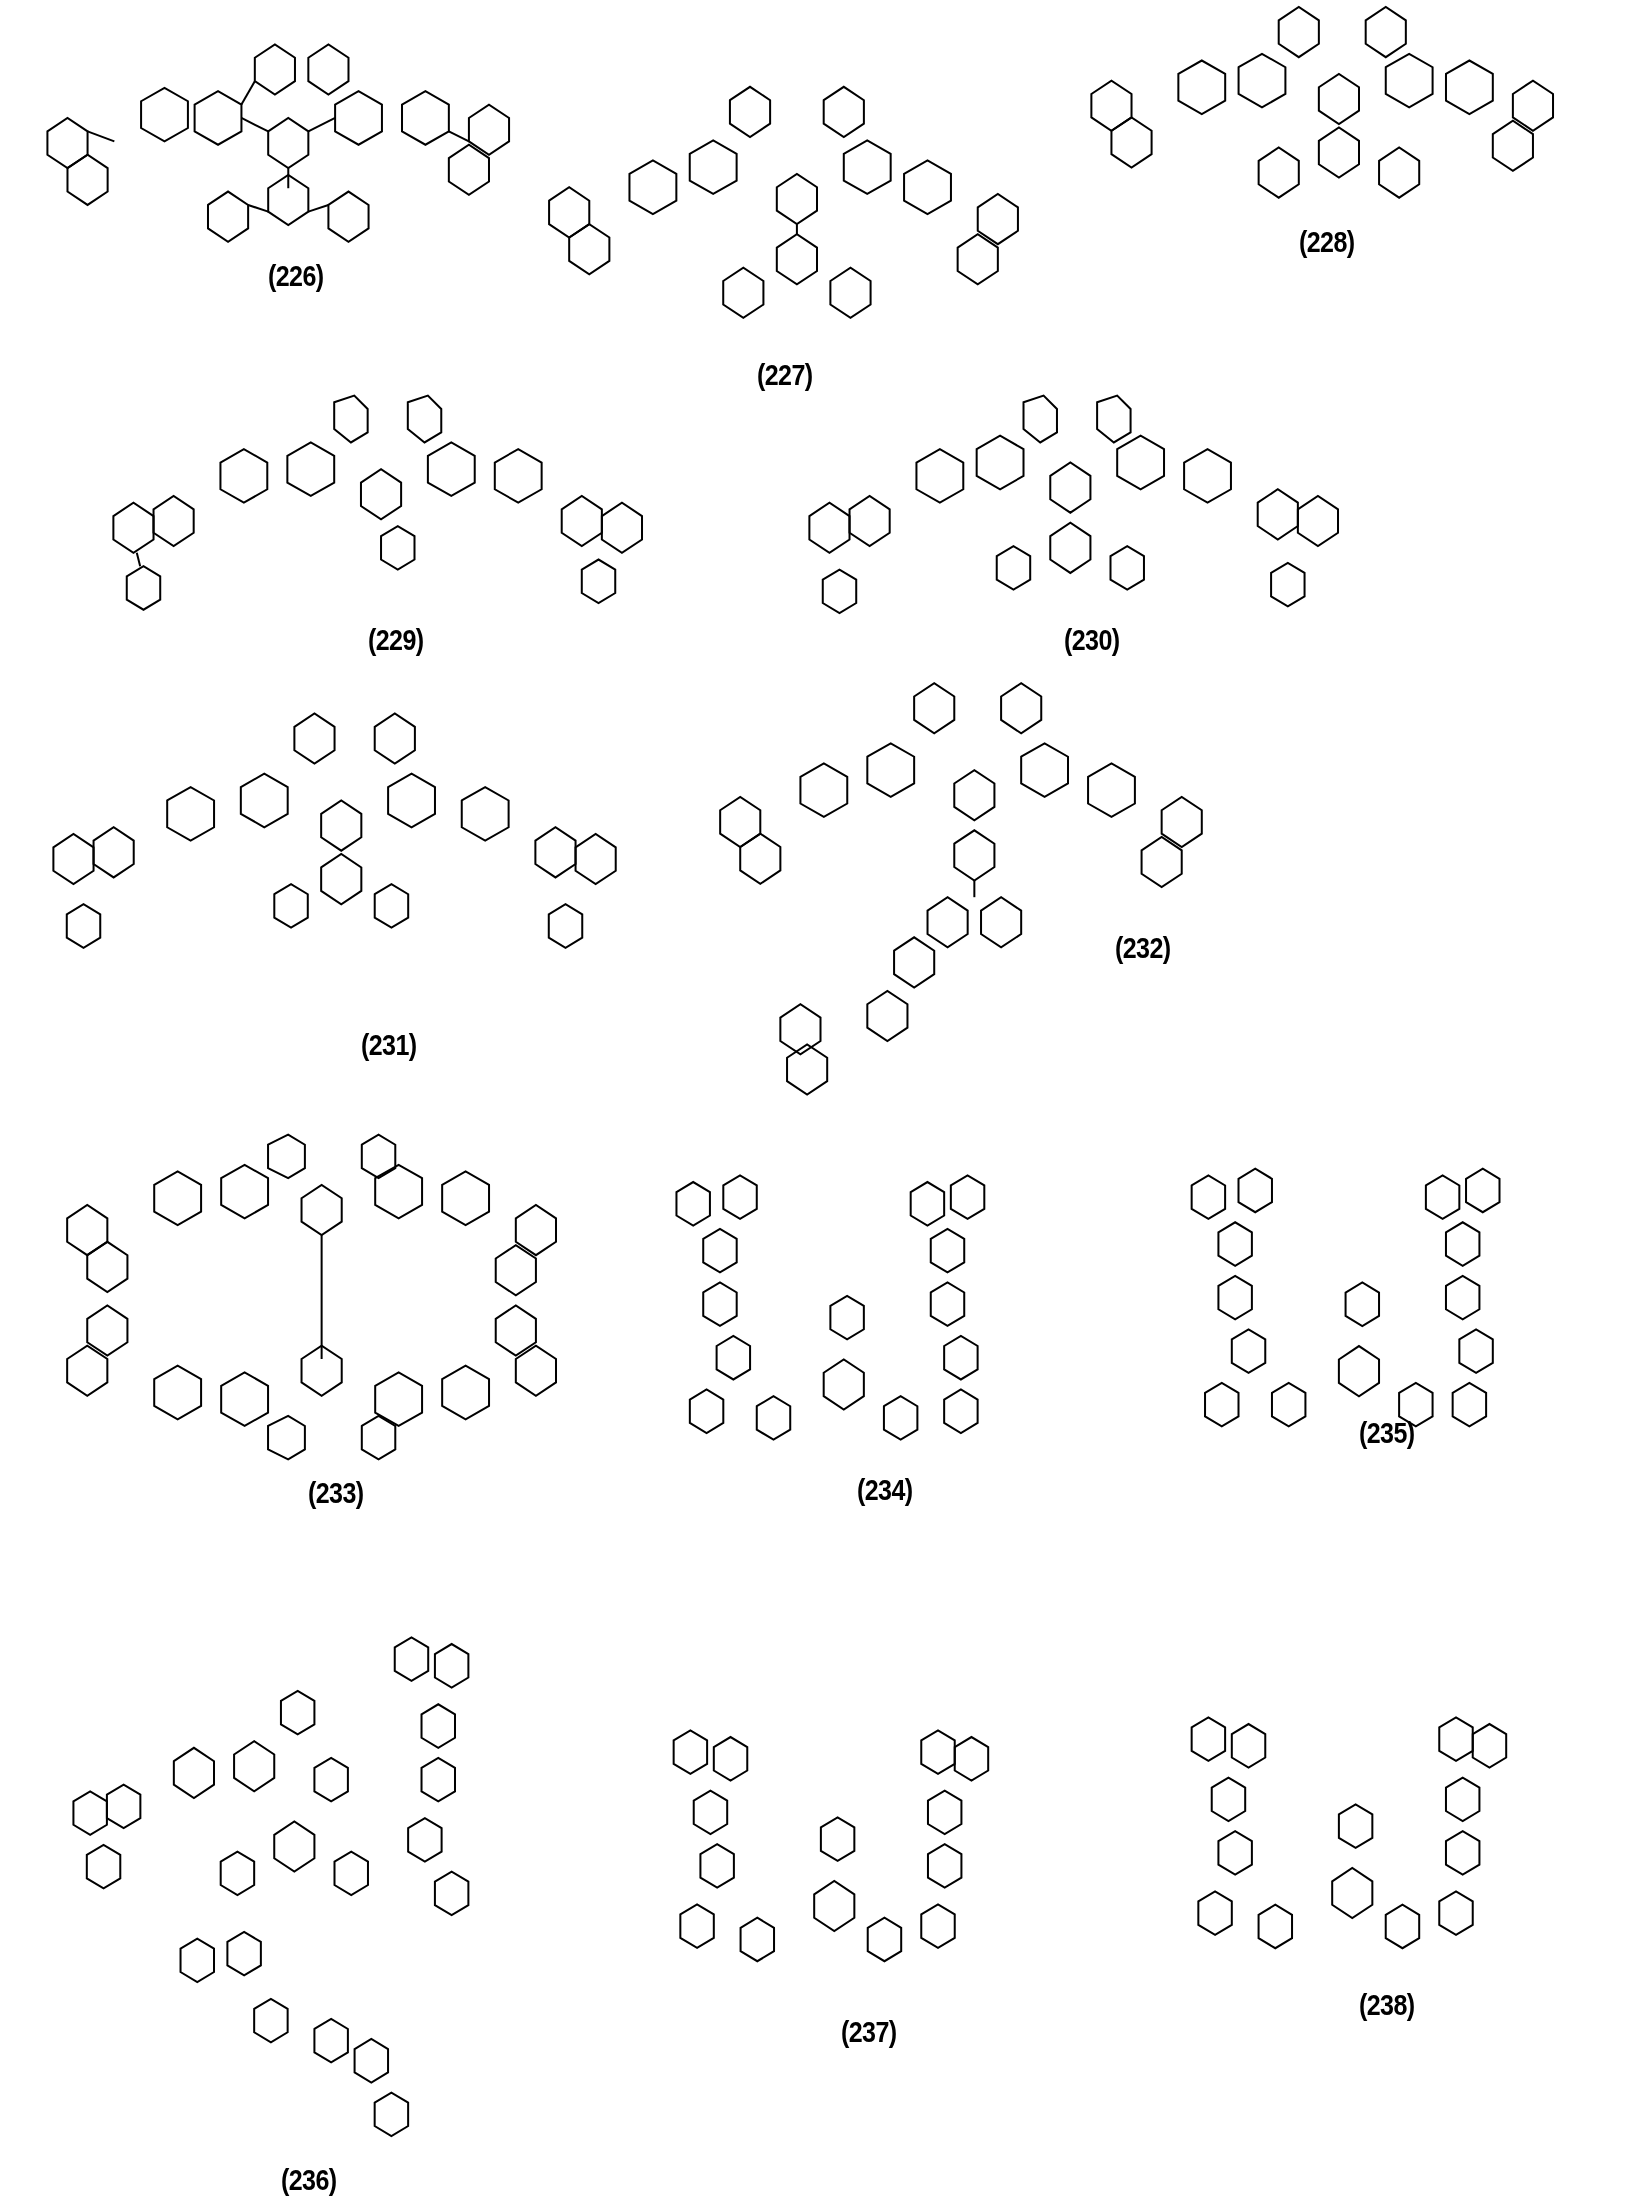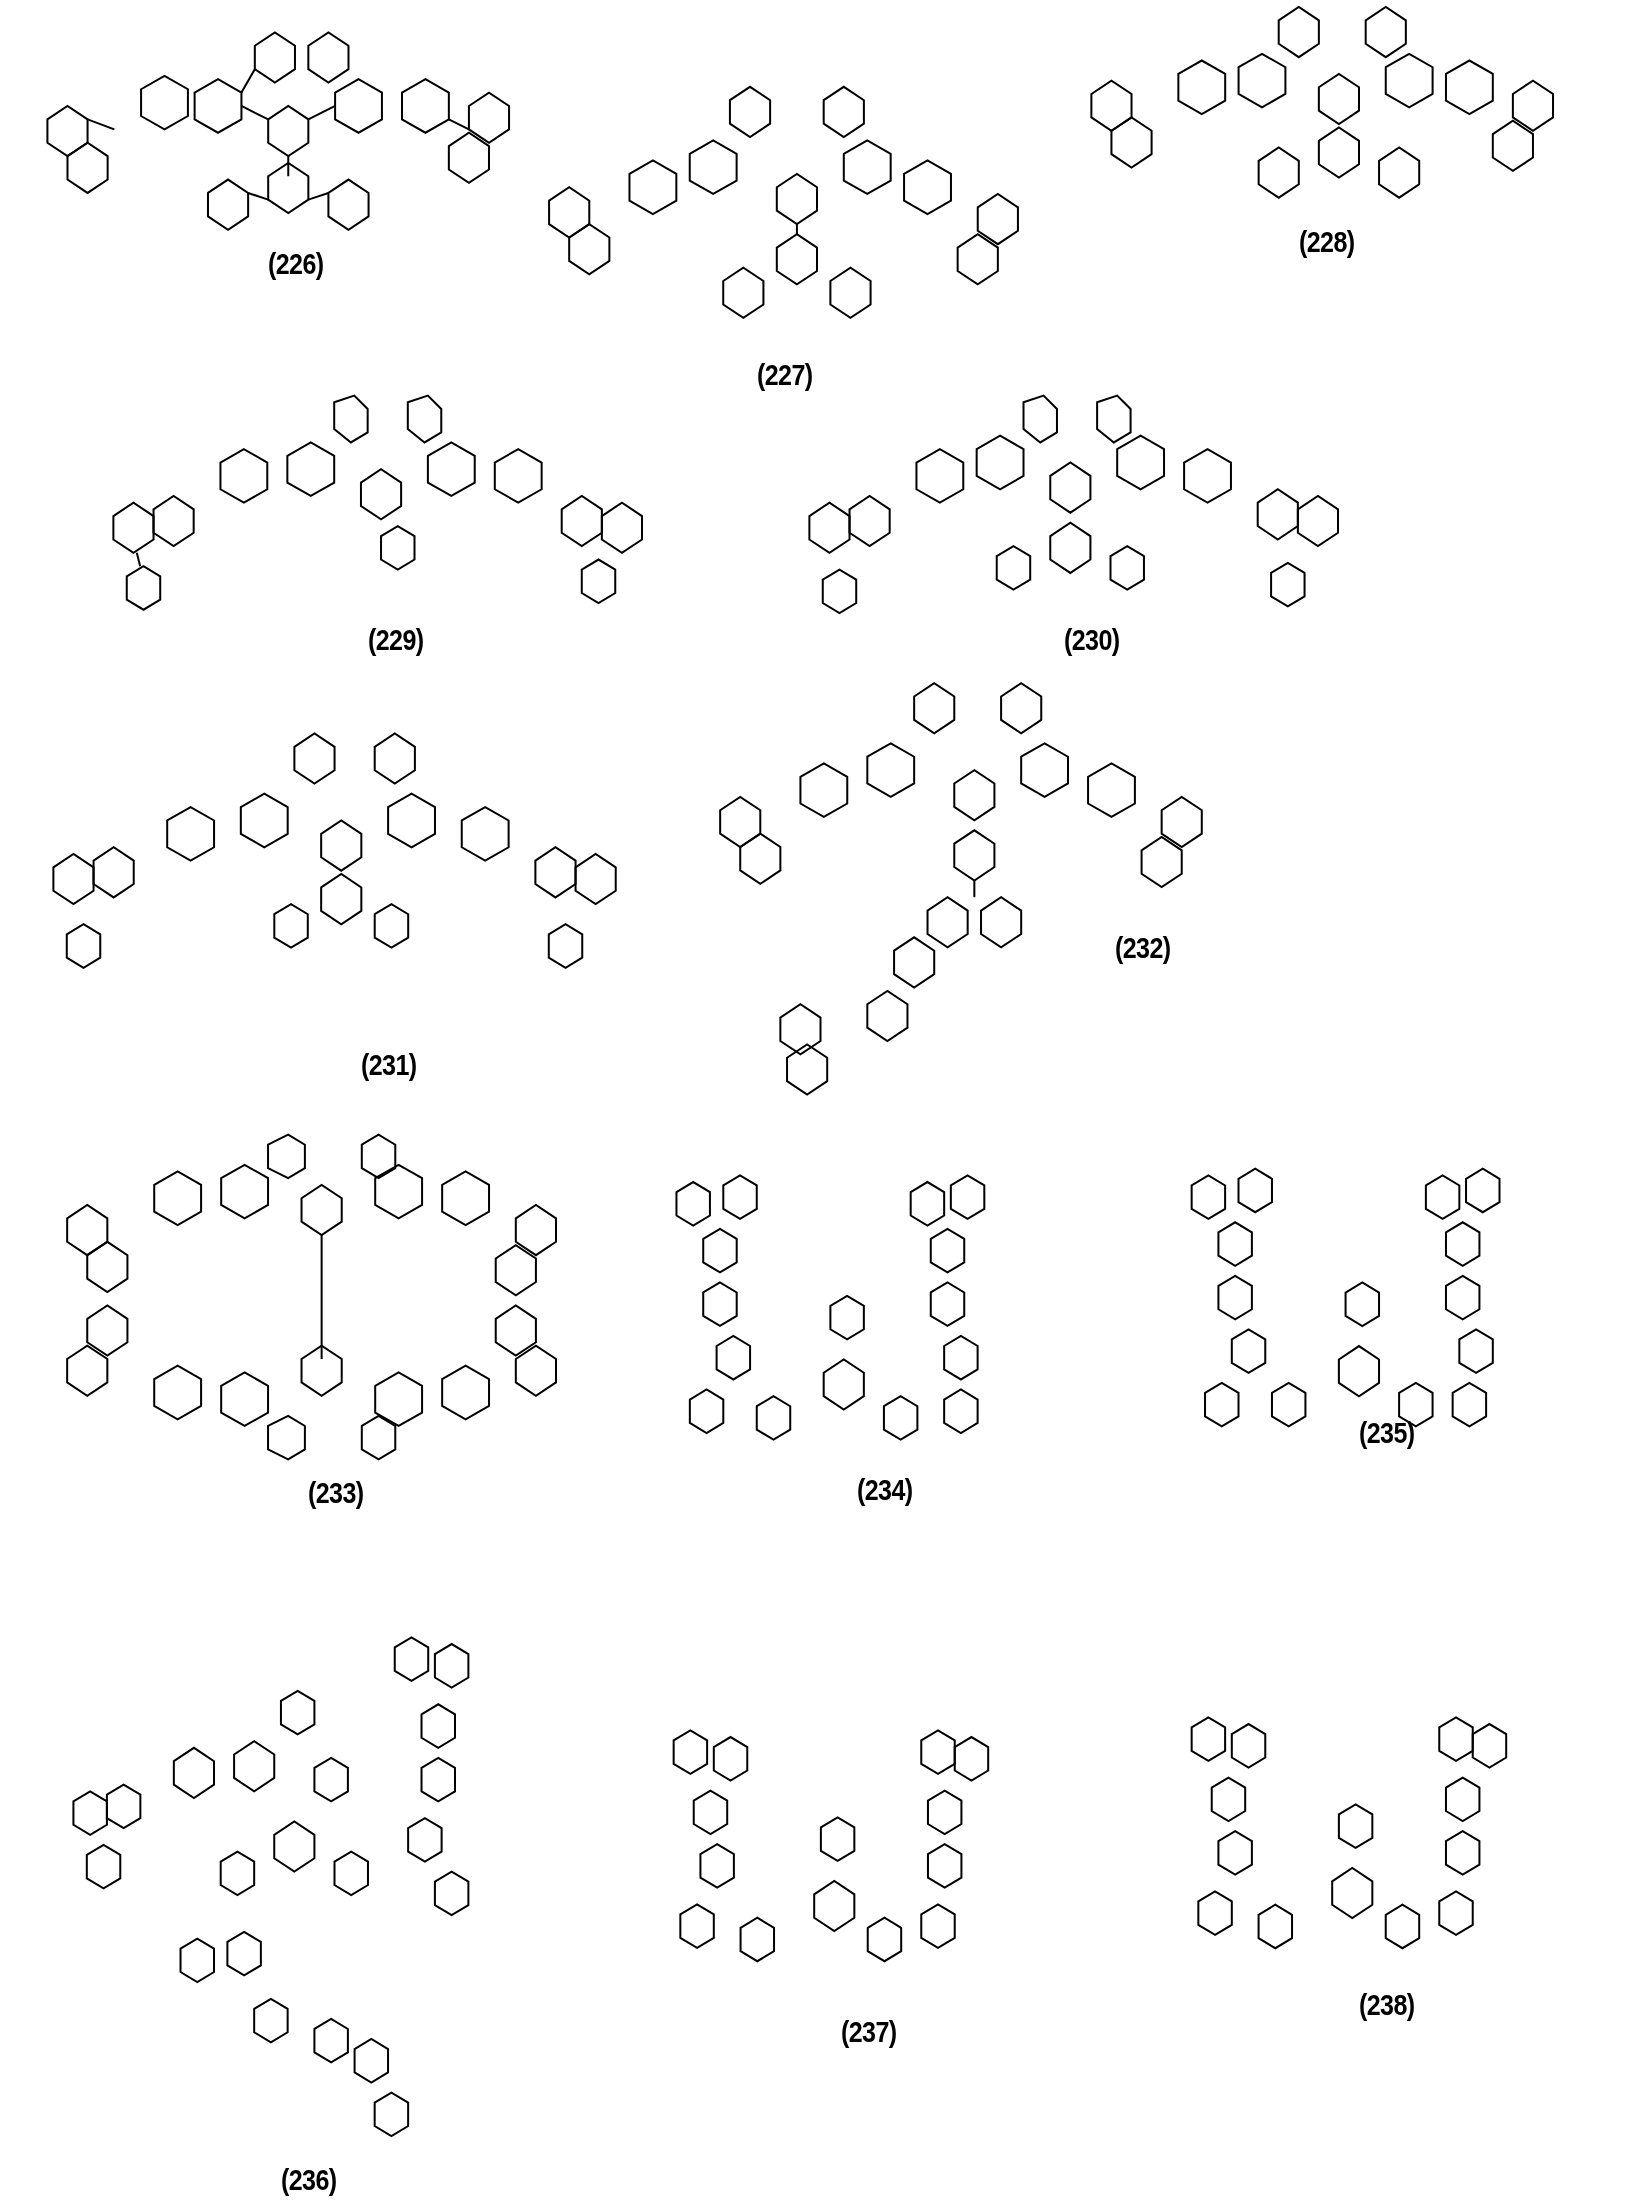--- a/index.html
+++ b/index.html
@@ -8,21 +8,21 @@
   .compound { position: absolute; }
   .compound svg { position: absolute; left: 0; top: 0; overflow: visible; }
   .label { position: absolute; font-family: "Liberation Sans", sans-serif;
            font-weight: bold; font-size: 29.5px; letter-spacing: -0.7px; white-space: nowrap;
            transform: scaleX(0.85); transform-origin: left top; }
   svg line, svg polygon, svg polyline { stroke: #000; stroke-width: 3; fill: none; }
 </style>
 </head>
 <body>
 
-<div class="compound" style="left:27px;top:19px;width:556px;height:281px;text-decoration:underline;">
+<div class="compound" style="left:27px;top:31px;width:556px;height:281px;text-decoration:underline;">
   <svg width="556" height="281" viewBox="0 0 830 420">
 
     <polygon points="30,150 60,130 90,150 90,185 60,205 30,185"></polygon>
     <polygon points="60,205 90,185 120,205 120,240 90,260 60,240"></polygon>
     <line x1="90" y1="150" x2="130" y2="165"></line>
 
     <polygon points="130,165 165,145 200,165 200,205 165,225 130,205" transform="translate(40,-60)"></polygon>
     <polygon points="250,110 285,90 320,110 320,150 285,170 250,150"></polygon>
     <polygon points="340,40 370,20 400,40 400,75 370,95 340,75"></polygon>
     <line x1="320" y1="110" x2="340" y2="75"></line>
@@ -126,21 +126,21 @@
     <polygon points="690,150 720,130 750,150 750,185 720,205 690,185"></polygon>
     <polygon points="750,160 780,140 810,160 810,195 780,215 750,195"></polygon>
     <polygon points="710,255 735,240 760,255 760,290 735,305 710,290"></polygon>
     <polygon points="380,200 410,180 440,200 440,235 410,255 380,235"></polygon>
     <polygon points="300,230 325,215 350,230 350,265 325,280 300,265"></polygon>
     <polygon points="470,230 495,215 520,230 520,265 495,280 470,265"></polygon>
   </svg>
   <span class="label" style="left:268px;top:221px;">(230)</span>
 </div>
 
-<div class="compound" style="left:40px;top:720px;width:723px;height:375px;text-decoration:underline;">
+<div class="compound" style="left:40px;top:700px;width:723px;height:375px;text-decoration:underline;">
   <svg width="723" height="375" viewBox="0 0 1080 560">
     <polygon points="20,220 50,200 80,220 80,255 50,275 20,255"></polygon>
     <polygon points="80,210 110,190 140,210 140,245 110,265 80,245"></polygon>
     <polygon points="40,320 65,305 90,320 90,355 65,370 40,355"></polygon>
     <polygon points="190,150 225,130 260,150 260,190 225,210 190,190"></polygon>
     <polygon points="300,130 335,110 370,130 370,170 335,190 300,170"></polygon>
     <polygon points="380,40 410,20 440,40 440,75 410,95 380,75"></polygon>
     <polygon points="420,170 450,150 480,170 480,205 450,225 420,205"></polygon>
     <polygon points="520,130 555,110 590,130 590,170 555,190 520,170"></polygon>
     <polygon points="500,40 530,20 560,40 560,75 530,95 500,75"></polygon>

